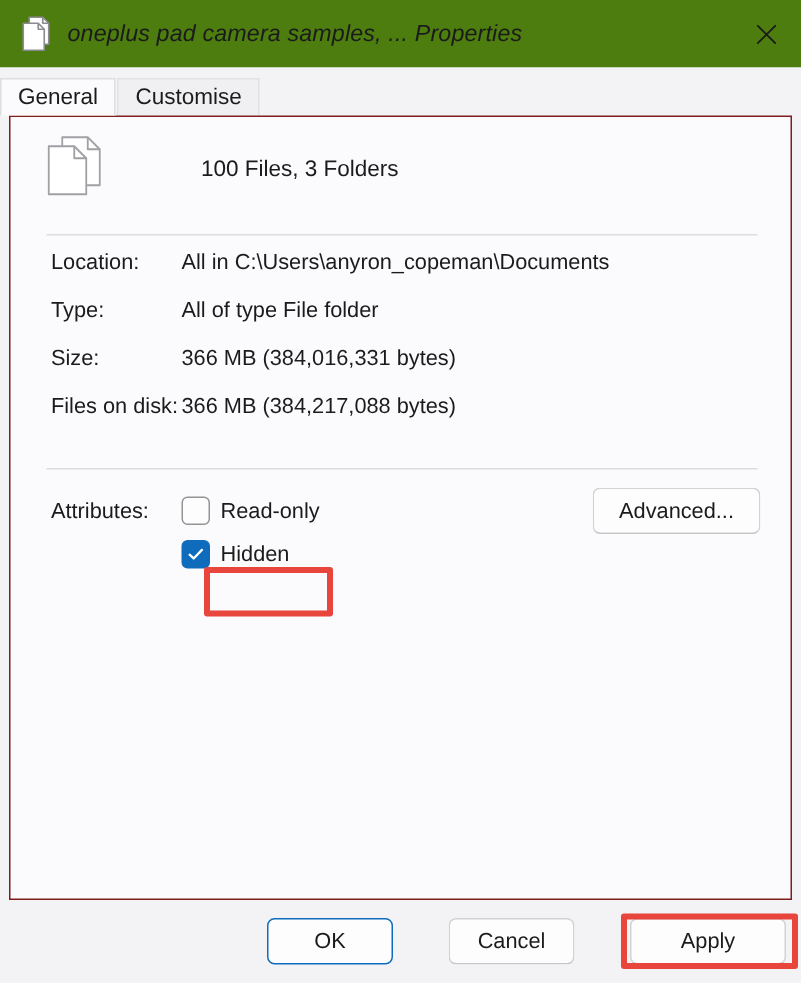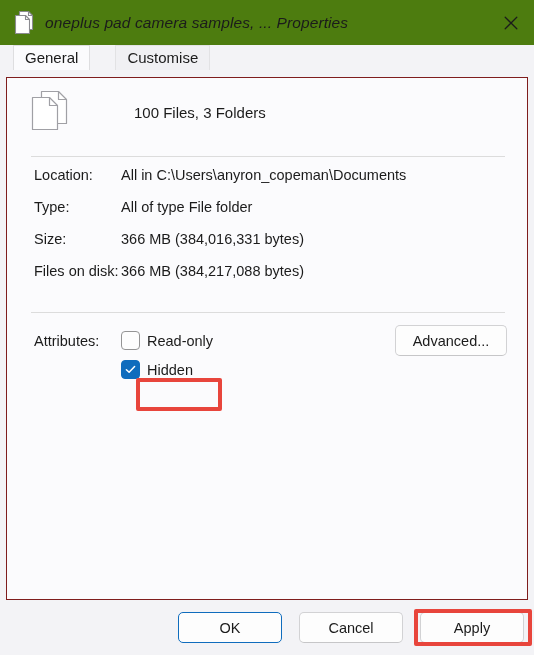--- a/index.html
+++ b/index.html
@@ -61,25 +61,23 @@
     cursor: default;
   }
   .close-btn svg { display: block; }
 
   
   .tabstrip {
     position: relative;
     height: 32px;
     flex: 0 0 32px;
     display: flex;
-    align-items: flex-start;
-    padding-left: 13px;
+    align-items: flex-end;
     box-sizing: border-box;
     background: #f3f3f6;
-    gap: 24px;
   }
   .tab {
     font-size: 15px;
     color: #1b1b1b;
     padding: 4px 11px 5px 11px;
     box-sizing: border-box;
     line-height: 1;
     cursor: default;
     border: 1px solid transparent;
     border-bottom: none;
@@ -227,21 +225,21 @@
   
   .footer {
     height: 55px;
     flex: 0 0 55px;
     position: relative;
     background: #f3f3f6;
   }
   .footer-btn {
     position: absolute;
     top: 12px;
-    width: 104px;
+    width: 84px;
     height: 31px;
   }
   .btn-ok    { left: 178px; border-color: #0f6cbd; }
   .btn-cancel{ left: 299px; }
   .btn-apply { left: 420px; width: 104px; }
 
   
   .annot {
     position: absolute;
     border: 4px solid #e8453c;

